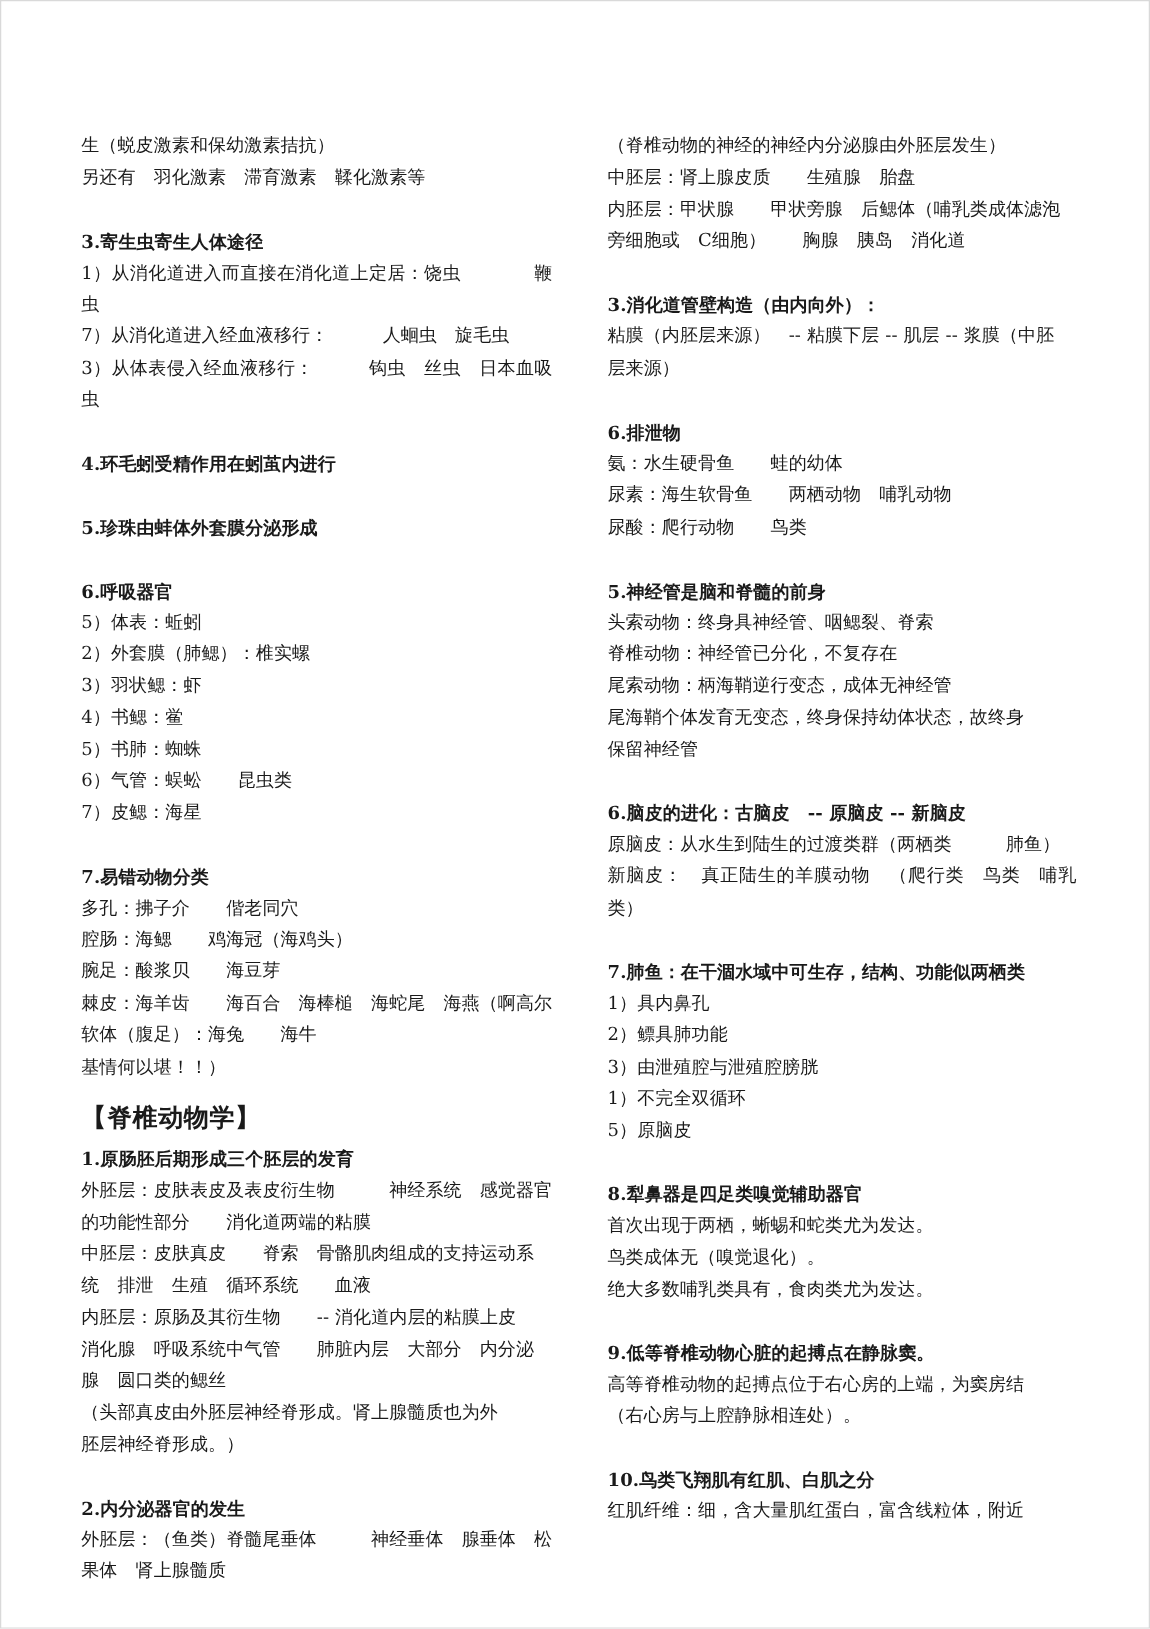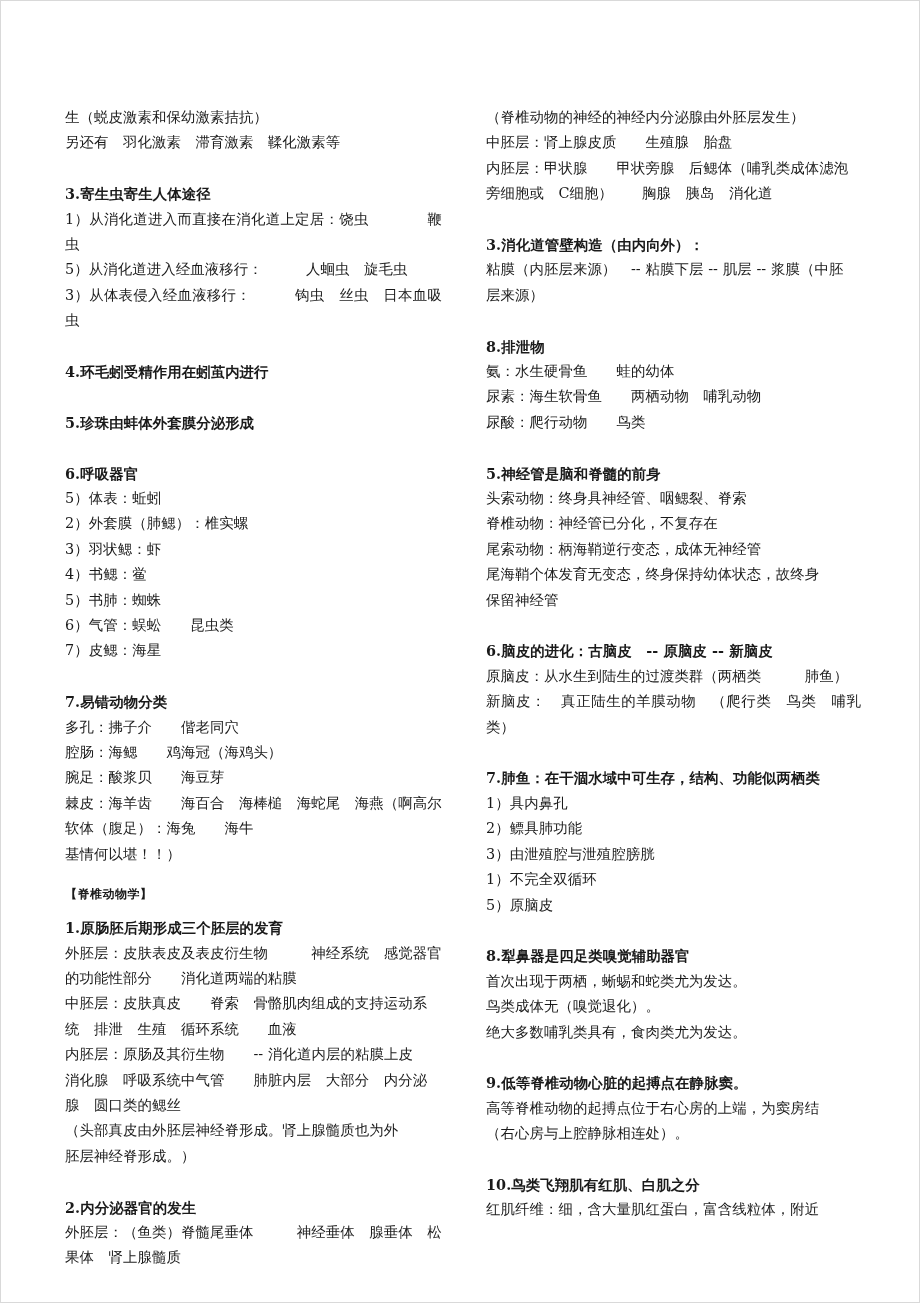--- a/index.html
+++ b/index.html
@@ -50,21 +50,21 @@
     text-align: justify;
     letter-spacing: 0.1px;
   }
   .line.num {
     font-weight: 700;
   }
   .line.blank {
     height: 25.4px;
   }
   .section-title {
-    font-size: 12px;
+    font-size: 20px;
     font-weight: 700;
     line-height: 38px;
     margin-top: 8px;
     margin-bottom: 2px;
     letter-spacing: 0.5px;
   }
 </style>
 </head>
 <body>
 
@@ -72,21 +72,21 @@
   <div class="columns">
     <div class="col col-left">
         <div>
           <div class="line">生（蜕皮激素和保幼激素拮抗）</div>
           <div class="line">另还有　羽化激素　滞育激素　鞣化激素等</div>
         </div>
         <div class="line blank"></div>
         <div>
           <div class="line num">3.寄生虫寄生人体途径</div>
           <div class="line">1）从消化道进入而直接在消化道上定居：饶虫　　　　鞭虫</div>
-          <div class="line">5）从消化道进入经血液移行：　　　人蛔虫　旋毛虫</div>
+          <div class="line">7）从消化道进入经血液移行：　　　人蛔虫　旋毛虫</div>
           <div class="line">3）从体表侵入经血液移行：　　　钩虫　丝虫　日本血吸虫</div>
         </div>
         <div class="line blank"></div>
         <div>
           <div class="line num">4.环毛蚓受精作用在蚓茧内进行</div>
         </div>
         <div class="line blank"></div>
         <div>
           <div class="line num">5.珍珠由蚌体外套膜分泌形成</div>
         </div>
@@ -139,21 +139,21 @@
           <div class="line">旁细胞或　C细胞）　　胸腺　胰岛　消化道</div>
         </div>
         <div class="line blank"></div>
         <div>
           <div class="line num">3.消化道管壁构造（由内向外）：</div>
           <div class="line">粘膜（内胚层来源）　-- 粘膜下层 -- 肌层 -- 浆膜（中胚</div>
           <div class="line">层来源）</div>
         </div>
         <div class="line blank"></div>
         <div>
-          <div class="line num">8.排泄物</div>
+          <div class="line num">6.排泄物</div>
           <div class="line">氨：水生硬骨鱼　　蛙的幼体</div>
           <div class="line">尿素：海生软骨鱼　　两栖动物　哺乳动物</div>
           <div class="line">尿酸：爬行动物　　鸟类</div>
         </div>
         <div class="line blank"></div>
         <div>
           <div class="line num">5.神经管是脑和脊髓的前身</div>
           <div class="line">头索动物：终身具神经管、咽鳃裂、脊索</div>
           <div class="line">脊椎动物：神经管已分化，不复存在</div>
           <div class="line">尾索动物：柄海鞘逆行变态，成体无神经管</div>

